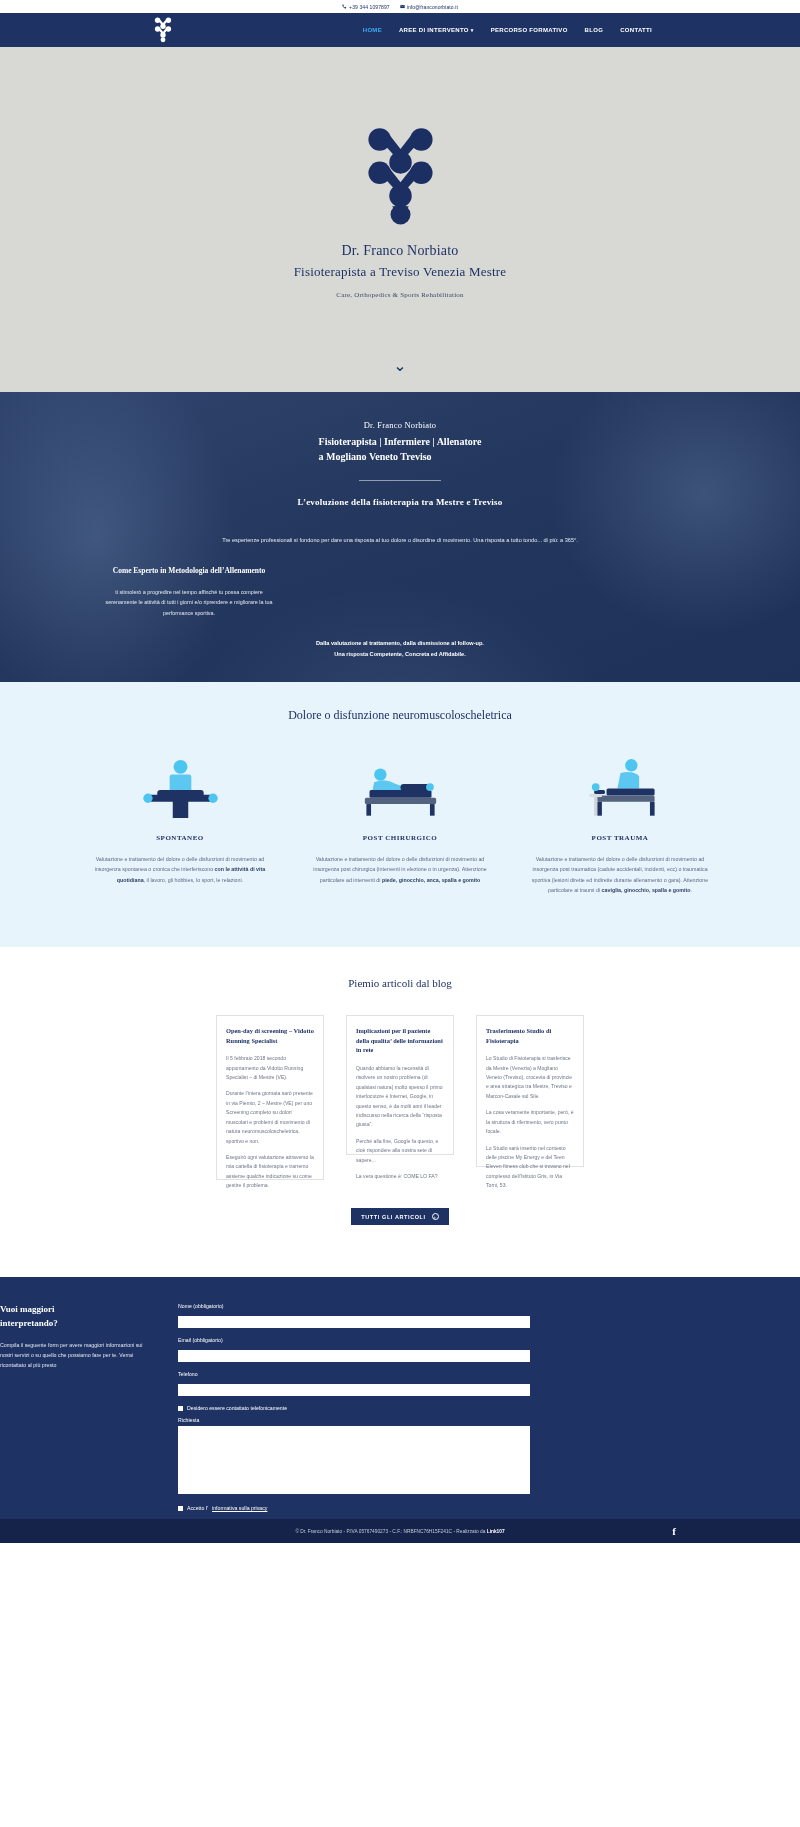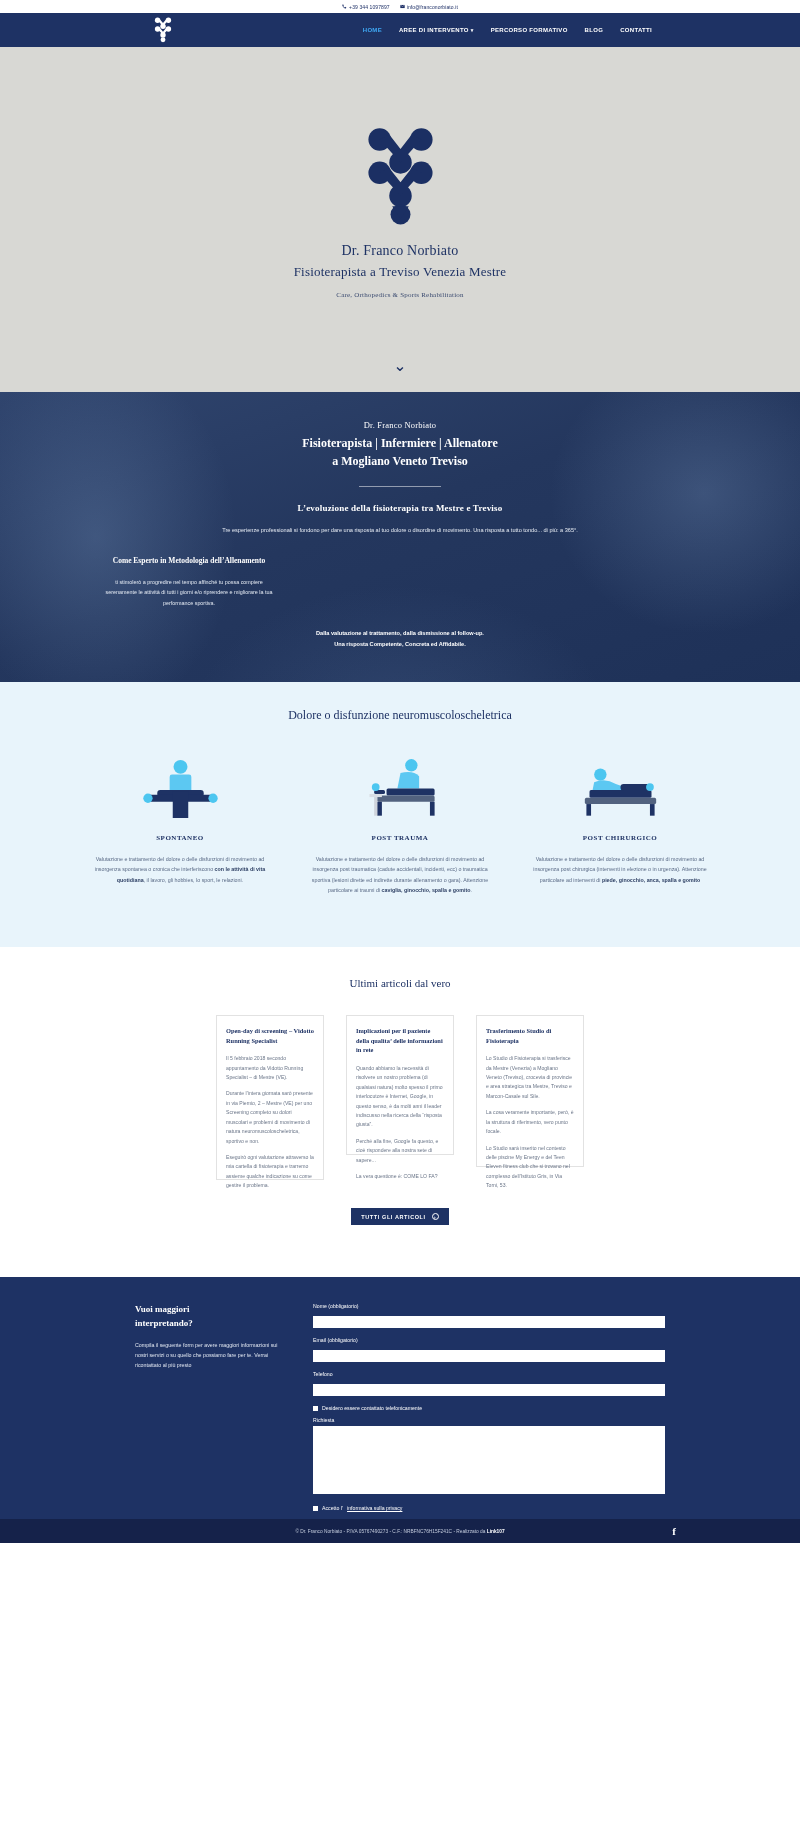--- a/index.html
+++ b/index.html
@@ -63,23 +63,23 @@
   .sect2::before {
     content:""; position:absolute; inset:0;
     background:
       radial-gradient(ellipse 200px 260px at 12% 50%, rgba(120,150,190,.30), transparent 70%),
       radial-gradient(ellipse 220px 200px at 88% 35%, rgba(130,160,200,.28), transparent 70%),
       radial-gradient(ellipse 300px 200px at 50% 115%, rgba(100,130,175,.22), transparent 70%),
       linear-gradient(160deg,#30456e 0%,#24375e 45%,#1e3158 100%);
   }
   .sect2 > * { position:relative; z-index:2; }
   .s2-name { font-family:"Liberation Serif",serif; font-size:8.5px; margin-bottom:4px; letter-spacing:.2px;}
-  .s2-role { font-family:"Liberation Serif",serif; font-size:12px; font-weight:bold; line-height:1.5; text-align:center; }
+  .s2-role { font-family:"Liberation Serif",serif; font-size:10px; font-weight:bold; line-height:1.5; }
   .s2-rule { width:82px; height:1px; background:rgba(255,255,255,.5); margin:16px 0 16px; }
-  .s2-title { font-family:"Liberation Serif",serif; font-size:9px; font-weight:bold; margin-bottom:12px; letter-spacing:.2px;}
+  .s2-title { font-family:"Liberation Serif",serif; font-size:9px; font-weight:bold; margin-bottom:28px; letter-spacing:.2px;}
   .s2-sub { font-size:5.6px; line-height:2.0; text-align:center; width:420px; margin-bottom:20px; color:#e7ecf4;}
   .s2-cols { display:flex; width:600px; justify-content:space-between; }
   .s2-col { width:178px; text-align:center; }
   .s2-col h4 { font-family:"Liberation Serif",serif; font-size:7.5px; font-weight:bold; margin-bottom:10px; line-height:1.4;}
   .s2-col p { font-size:5.4px; line-height:1.95; color:#e4eaf3; }
   .s2-foot { margin-top:20px; text-align:center; font-size:5.6px; font-weight:bold; line-height:1.9;}
 
   
   .sect3 { height:265px; background:#e8f4fb; padding-top:26px; display:flex; flex-direction:column; align-items:center;}
   .s3-title { font-family:"Liberation Serif",serif; font-size:12px; color:#1e3264; margin-bottom:33px;}
@@ -98,21 +98,21 @@
   .card h5 { font-family:"Liberation Serif",serif; font-size:6.4px; color:#1e3264; line-height:1.5; margin-bottom:9px; cursor:pointer;}
   .card p { font-size:5.1px; line-height:1.85; color:#6a7588; margin-bottom:7px;}
   .c1 { height:165px; } .c2 { height:140px; } .c3 { height:152px; }
   .btn-all {
     margin-top:28px; background:#1e3264; color:#fff; font-size:5.5px; font-weight:bold;
     letter-spacing:.6px; padding:5px 10px; display:flex; align-items:center; gap:6px; cursor:pointer;
   }
   .btn-all .chev { border:1px solid #fff; border-radius:50%; width:7px; height:7px; display:flex; align-items:center; justify-content:center; font-size:5px;}
 
   
-  .sect5 { height:242px; background:#1e3264; color:#fff; display:flex; justify-content:center; padding-top:26px;}
+  .sect5 { height:242px; background:#1e3264; color:#fff; display:flex; padding-top:26px;}
   .form-wrap { width:530px; display:flex; gap:28px; }
   .form-left { width:150px; }
   .form-left h3 { font-family:"Liberation Serif",serif; font-size:9px; font-weight:bold; line-height:1.5; margin-bottom:10px;}
   .form-left p { font-size:5.3px; line-height:1.9; color:#e2e8f2;}
   .form-right { flex:1; }
   .fld { margin-bottom:7px; }
   .fld label { display:block; font-size:5.2px; margin-bottom:3px; color:#fff;}
   .fld input[type=text] { width:100%; height:12px; background:#fff; border:none; }
   .fld textarea { width:100%; height:68px; background:#fff; border:none; resize:none;}
   .chk { display:flex; align-items:center; gap:4px; font-size:5.2px; margin-bottom:6px;}
@@ -230,58 +230,58 @@
           <rect x="50" y="46" width="20" height="34" fill="#1e3264"></rect>
         </svg>
       </div>
       <h4>SPONTANEO</h4>
       <p><span>Valutazione e trattamento del dolore o delle disfunzioni di movimento ad insorgenza spontanea o cronica che interferiscono </span><b>con le attività di vita quotidiana</b><span>, il lavoro, gli hobbies, lo sport, le relazioni.</span></p>
     </div>
 
     <div class="s3-col">
       <div class="s3-fig">
         <svg viewBox="0 0 120 80" width="105" height="62">
+          <circle cx="34" cy="24" r="8" fill="#4cc6f0"></circle>
+          <path d="M26 34 q14 -6 28 2 l22 8 -52 0 z" fill="#5cc8f2"></path>
+          <rect x="20" y="44" width="80" height="10" rx="2" fill="#1e3264"></rect>
+          <rect x="14" y="54" width="92" height="8" rx="2" fill="#52627f"></rect>
+          <rect x="16" y="62" width="6" height="15" fill="#1e3264"></rect>
+          <rect x="98" y="62" width="6" height="15" fill="#1e3264"></rect>
+          <rect x="60" y="36" width="40" height="9" rx="4" fill="#1e3264"></rect>
+          <circle cx="98" cy="40" r="5" fill="#4cc6f0"></circle>
+        </svg>
+      </div>
+      <h4>POST CHIRURGICO</h4>
+      <p><span>Valutazione e trattamento del dolore o delle disfunzioni di movimento ad insorgenza post chirurgica (interventi in elezione o in urgenza). Attenzione particolare ad interventi di </span><b>piede, ginocchio, anca, spalla e gomito</b><span></span></p>
+    </div>
+
+    <div class="s3-col">
+      <div class="s3-fig">
+        <svg viewBox="0 0 120 80" width="105" height="62">
           <circle cx="74" cy="12" r="8" fill="#4cc6f0"></circle>
           <path d="M60 22 q16 -4 24 4 l0 16 -28 0 z" fill="#5cc8f2"></path>
           <rect x="42" y="42" width="62" height="9" rx="2" fill="#1e3264"></rect>
           <rect x="30" y="51" width="74" height="8" rx="2" fill="#52627f"></rect>
           <rect x="30" y="59" width="6" height="18" fill="#1e3264"></rect>
           <rect x="98" y="59" width="6" height="18" fill="#1e3264"></rect>
           <rect x="26" y="44" width="14" height="5" rx="2" fill="#1e3264"></rect>
           <circle cx="28" cy="40" r="5" fill="#4cc6f0"></circle>
           <rect x="20" y="49" width="16" height="4" fill="#d9dde4"></rect>
           <rect x="26" y="53" width="4" height="24" fill="#cfd4dc"></rect>
         </svg>
       </div>
       <h4>POST TRAUMA</h4>
       <p><span>Valutazione e trattamento del dolore o delle disfunzioni di movimento ad insorgenza post traumatica (cadute accidentali, incidenti, ecc) o traumatica sportiva (lesioni dirette ed indirette durante allenamento o gara). Attenzione particolare ai traumi di </span><b>caviglia, ginocchio, spalla e gomito</b><span>.</span></p>
     </div>
 
-    <div class="s3-col">
-      <div class="s3-fig">
-        <svg viewBox="0 0 120 80" width="105" height="62">
-          <circle cx="34" cy="24" r="8" fill="#4cc6f0"></circle>
-          <path d="M26 34 q14 -6 28 2 l22 8 -52 0 z" fill="#5cc8f2"></path>
-          <rect x="20" y="44" width="80" height="10" rx="2" fill="#1e3264"></rect>
-          <rect x="14" y="54" width="92" height="8" rx="2" fill="#52627f"></rect>
-          <rect x="16" y="62" width="6" height="15" fill="#1e3264"></rect>
-          <rect x="98" y="62" width="6" height="15" fill="#1e3264"></rect>
-          <rect x="60" y="36" width="40" height="9" rx="4" fill="#1e3264"></rect>
-          <circle cx="98" cy="40" r="5" fill="#4cc6f0"></circle>
-        </svg>
-      </div>
-      <h4>POST CHIRURGICO</h4>
-      <p><span>Valutazione e trattamento del dolore o delle disfunzioni di movimento ad insorgenza post chirurgica (interventi in elezione o in urgenza). Attenzione particolare ad interventi di </span><b>piede, ginocchio, anca, spalla e gomito</b><span></span></p>
-    </div>
-
   </div>
 </div>
 
 <div class="sect4">
-  <div class="s4-title">Ultimi articoli dal vero</div>
+  <div class="s4-title">Piemio articoli dal blog</div>
   <div class="cards">
     <div class="card c1">
       <h5>Open-day di screening – Vidotto Running Specialist</h5>
       <p>Il 5 febbraio 2018 secondo appuntamento da Vidotto Running Specialist – di Mestre (VE).</p>
       <p>Durante l’intera giornata sarò presente in via Piemio, 2 – Mestre (VE) per uno Screening completo su dolori muscolari e problemi di movimento di natura neuromuscoloscheletrica, sportivo e non.</p>
       <p>Eseguirò ogni valutazione attraverso la mia cartella di fisioterapia e trarremo assieme qualche indicazione su come gestire il problema.</p>
     </div>
     <div class="card c2">
       <h5>Implicazioni per il paziente della qualita’ delle informazioni in rete</h5>
       <p>Quando abbiamo la necessità di risolvere un nostro problema (di qualsiasi natura) molto spesso il primo interlocutore è Internet, Google, in questo senso, è da molti anni il leader indiscusso nella ricerca della “risposta giusta”.</p>

